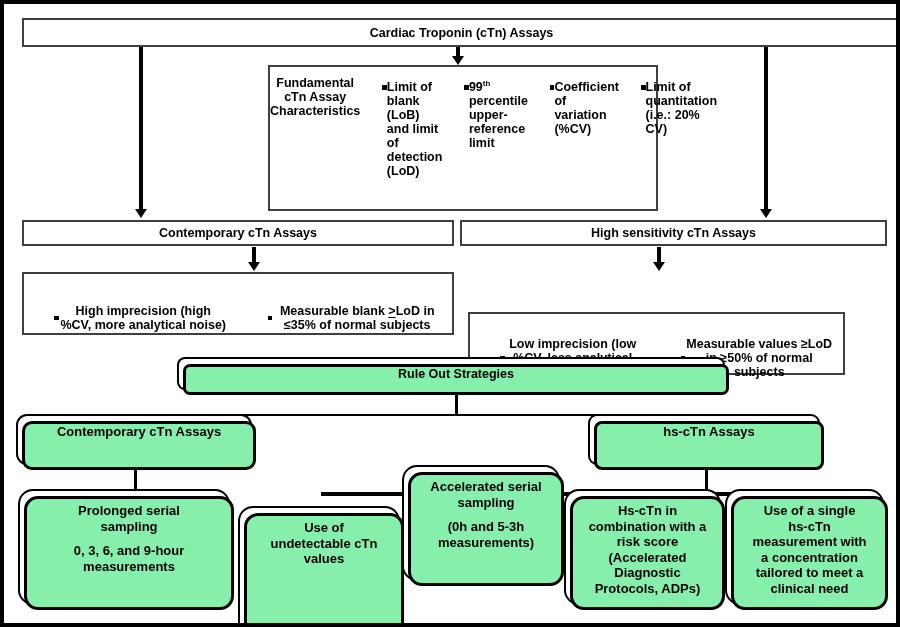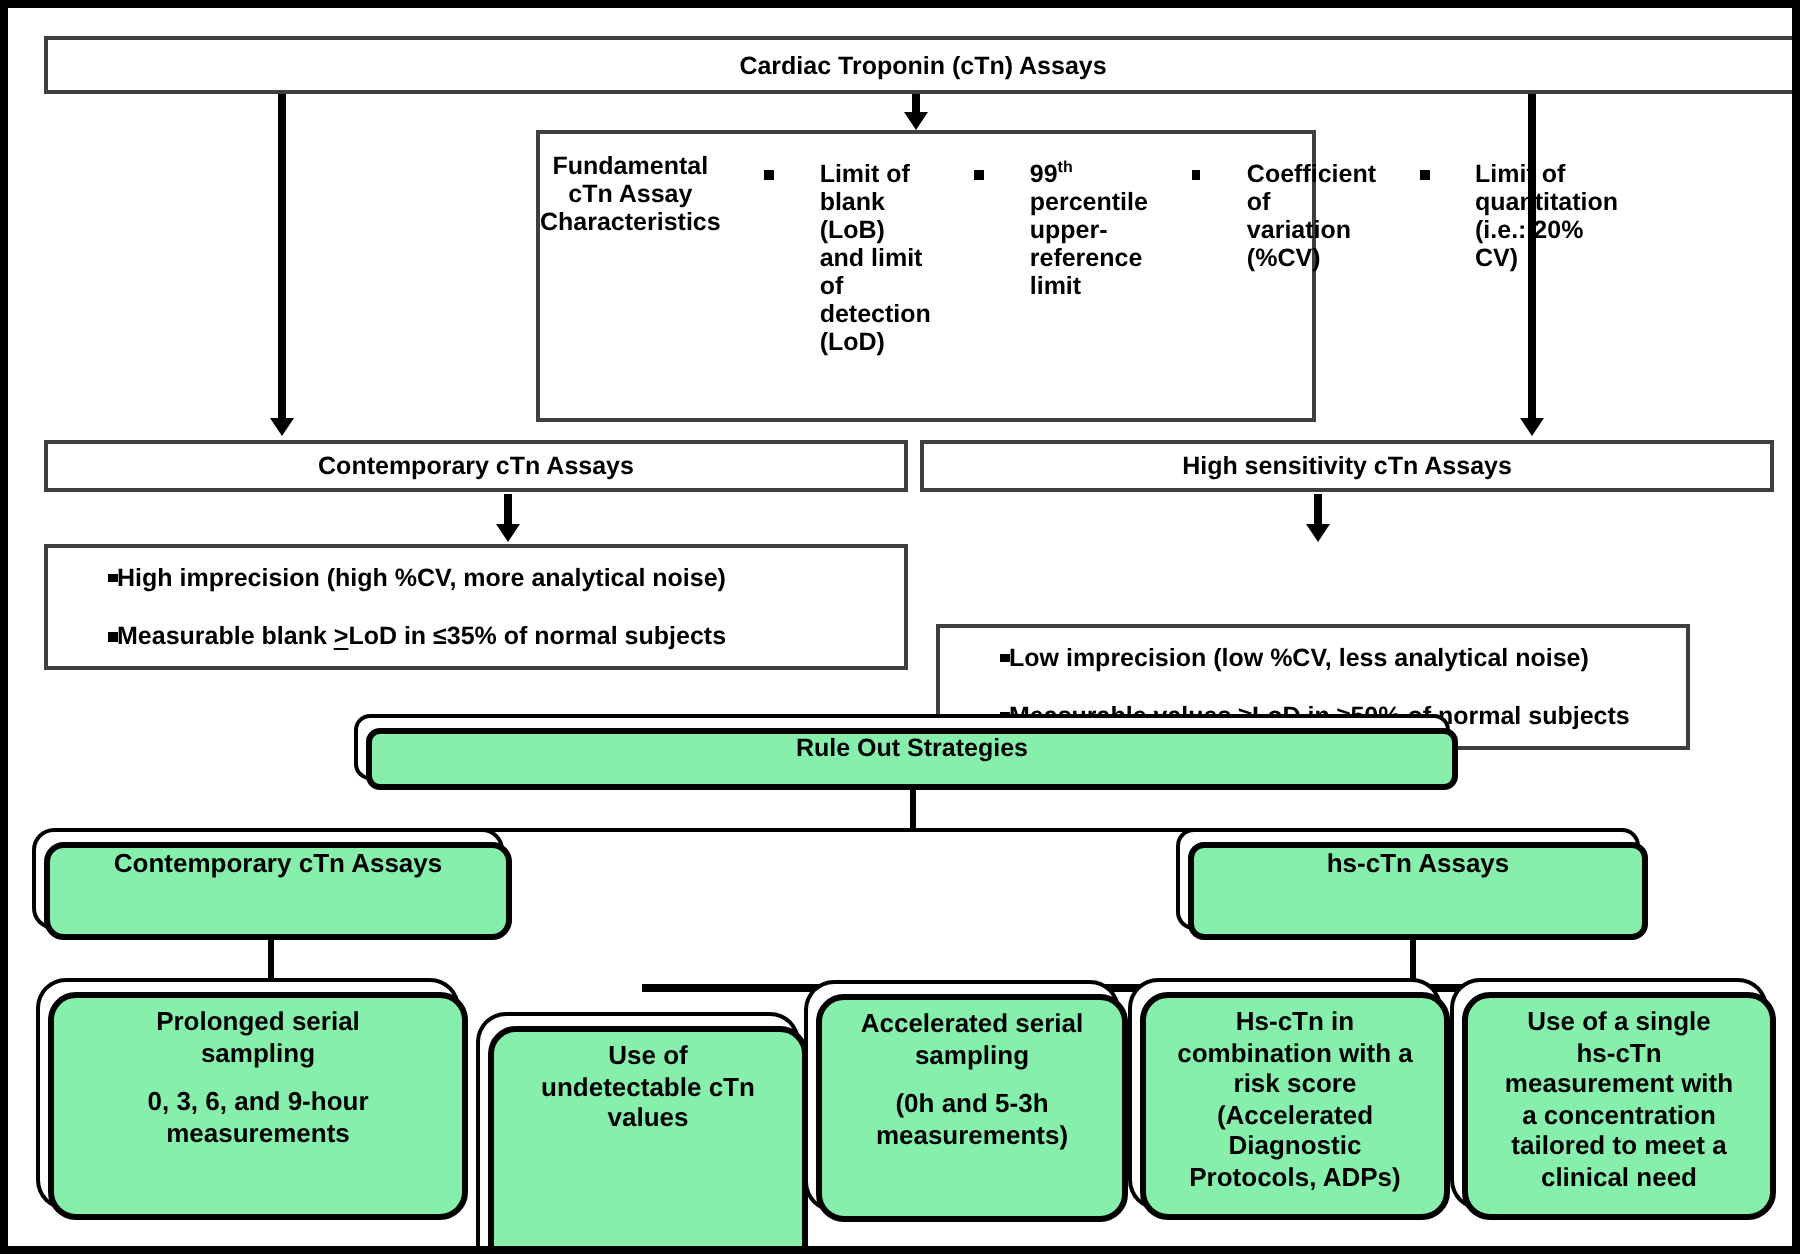--- a/index.html
+++ b/index.html
@@ -22,25 +22,25 @@
     text-align:center;
     box-shadow:-5px -6px 0 -1px #fff,-5px -6px 0 1px #000;
   }
   .vline,.hline{background:#000;}
   .ahead{width:0;height:0;border-left:6px solid transparent;border-right:6px solid transparent;border-top:9px solid #000;}
   .sq{width:4.5px;height:4.5px;background:#000;flex:none;}
   
   .f-title{margin-top:9px;text-align:center;font-size:12.5px;}
   .f-row{display:flex;align-items:flex-start;margin:13px 0 0 22px;}
   .f-row .sq{margin-top:5px;}
-  .f-text{margin-left:23px;font-size:12.5px;text-align:left;}
+  .f-text{font-size:12.5px;text-align:left;}
   sup{font-size:8px;vertical-align:super;line-height:0;}
   .u{text-decoration:underline;text-underline-offset:1.5px;}
   
-  .d-col{flex-direction:column;justify-content:center;align-items:flex-start;display:flex;}
+  .d-col{flex-direction:row;justify-content:center;align-items:flex-end;display:flex;}
   .d-row{display:flex;align-items:center;height:30px;}
   .d-row .sq{margin-left:30px;}
   .d-text{flex:1;text-align:center;font-size:12.5px;padding-right:10px;}
   
   .leaf{font-size:13px;line-height:1.2;white-space:pre-line;padding:4px;}
   .para:empty{display:none;}
   .para + .para{margin-top:9px;}
   .hdr-round{font-size:13px;}
   .ro-title{font-size:12.5px;}
 </style>
@@ -137,21 +137,21 @@
 sampling</div>
     <div class="para">0, 3, 6, and 9-hour
 measurements</div>
   </div>
   <div class="abs round-box leaf" style="left:240px;top:509px;width:160px;height:141px;border-radius:14px;">
     <div class="para">Use of
 undetectable cTn
 values</div>
     
   </div>
-  <div class="abs round-box leaf" style="left:404px;top:493px;width:156px;height:114px;border-radius:14px;">
+  <div class="abs round-box leaf" style="left:404px;top:468px;width:156px;height:114px;border-radius:14px;">
     <div class="para">Accelerated serial
 sampling</div>
     <div class="para">(0h and 5-3h
 measurements)</div>
   </div>
   <div class="abs round-box leaf" style="left:566px;top:492px;width:155px;height:114px;border-radius:14px;">
     <div class="para">Hs-cTn in
 combination with a
 risk score
 (Accelerated

